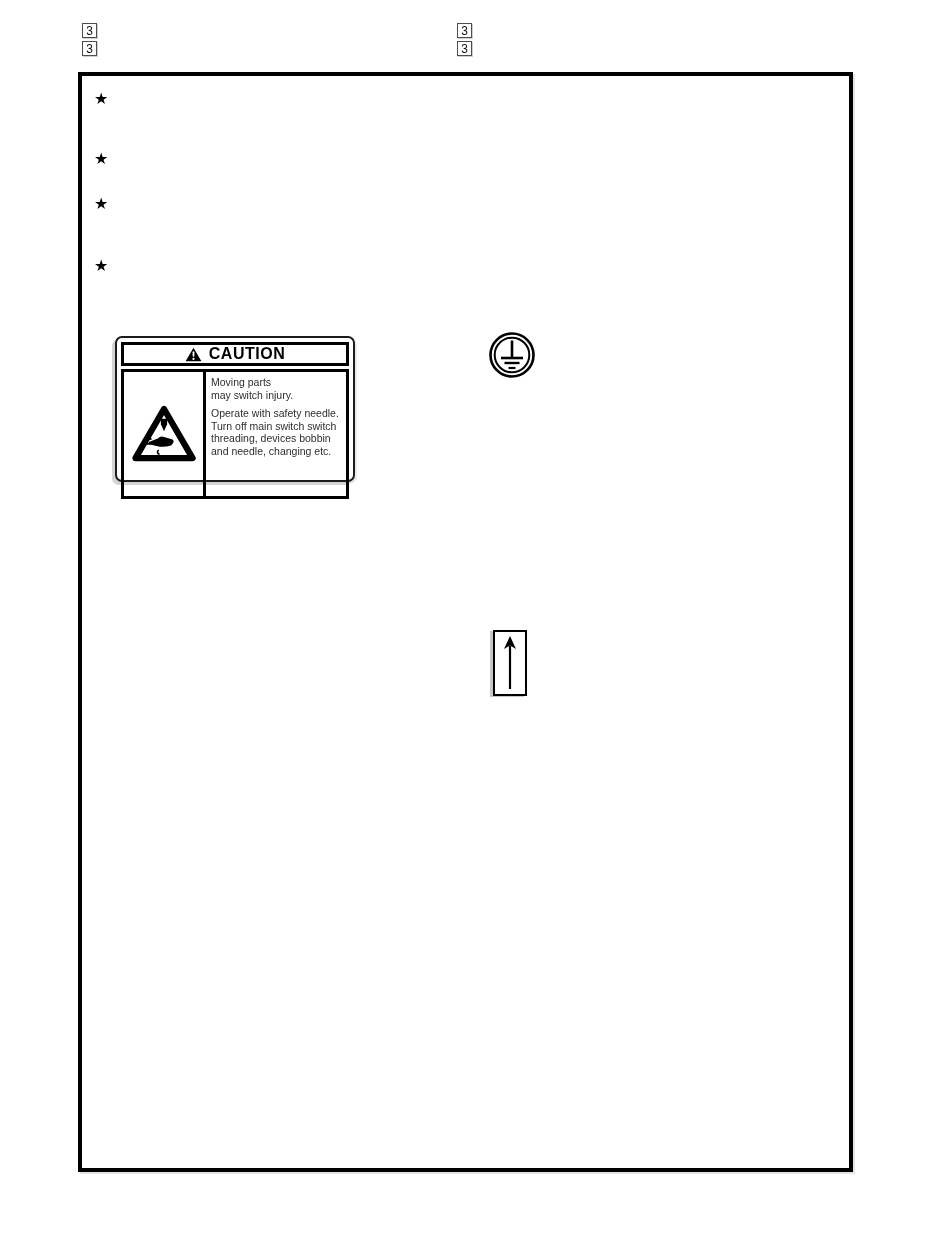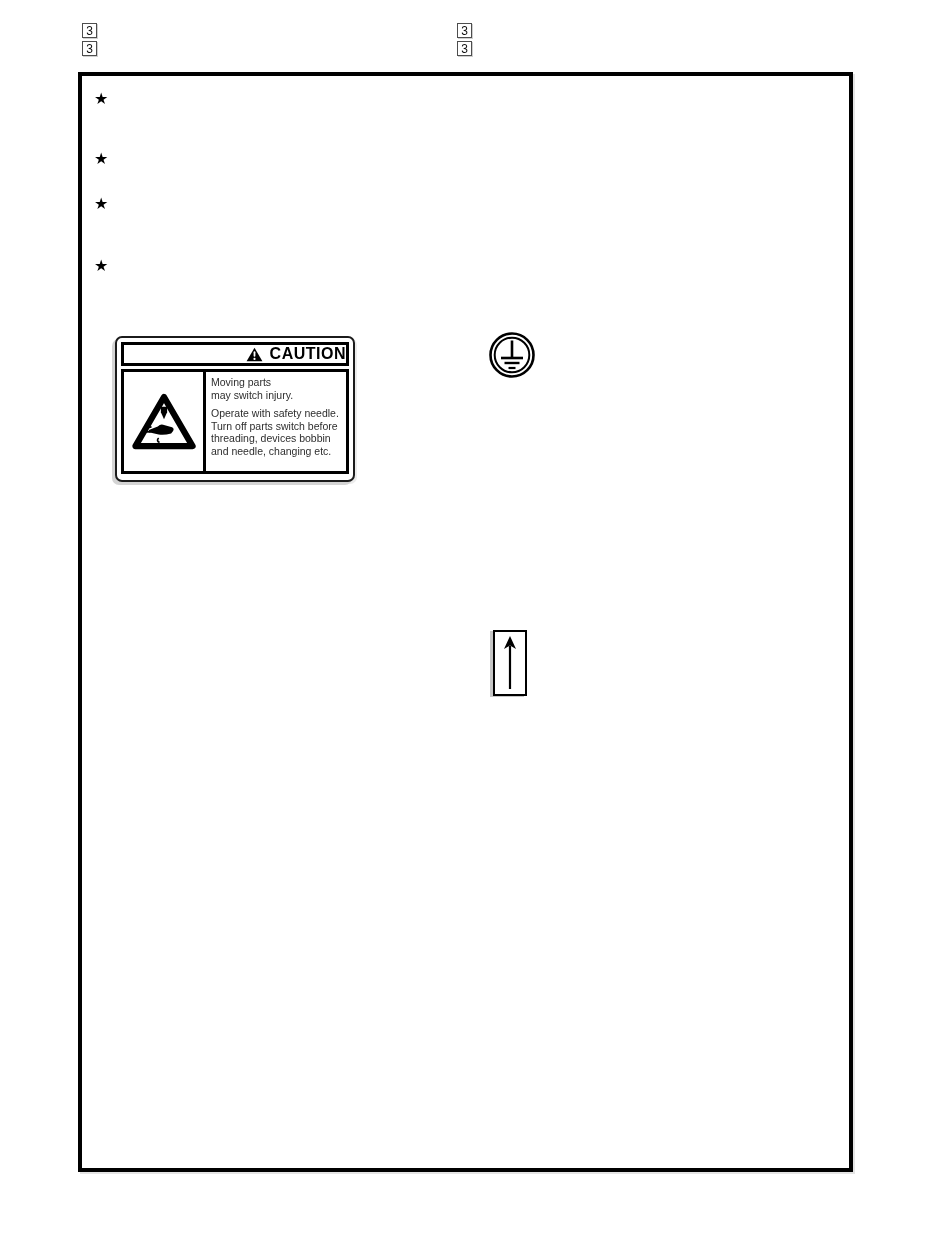--- a/index.html
+++ b/index.html
@@ -42,26 +42,26 @@
 
   
   .caution-label {
     position:absolute; left:115px; top:336px; width:240px; height:146px;
     box-sizing:border-box; border:2px solid #1b1b1b; border-radius:7px;
     background:#fff; padding:4px;
     box-shadow:-3px 3px 0 #d4d4d4, 2px 2px 0 #ececec;
   }
   .caution-header {
     box-sizing:border-box; border:3px solid #000; height:24px;
-    display:flex; align-items:center; justify-content:flex-end; gap:7px;
+    display:flex; align-items:center; justify-content:center; gap:7px;
     font-weight:bold; font-size:16px; letter-spacing:0.5px; color:#000;
   }
   .caution-body {
     box-sizing:border-box; margin-top:3px; border:3px solid #000;
-    height:105px; display:flex;
+    height:130px; display:flex;
   }
   .caution-pic {
     width:82px; box-sizing:border-box; border-right:3px solid #000;
     display:flex; align-items:center; justify-content:center;
   }
   .caution-text {
     flex:1; padding:4px 3px 0 5px;
     font-size:10.5px; line-height:12.5px; color:#2e2e2e;
   }
   .caution-text .line { white-space:nowrap; }
@@ -110,21 +110,21 @@
         <path d="M20 42 l10 -4 q3 -3 6 -2 l10 3 q3 1.5 1 4.5 l-2 2.5 q-8 2 -14 1 l-11 -2.5 z" fill="#000"></path>
         <line x1="14" y1="40" x2="23" y2="38.5" stroke="#000" stroke-width="2"></line>
         <line x1="13" y1="44" x2="22" y2="44" stroke="#000" stroke-width="2"></line>
         <path d="M31 51 q-3 3 1 5" stroke="#000" stroke-width="1.8" fill="none"></path>
       </svg>
     </div>
     <div class="caution-text">
       <div class="line">Moving parts</div>
       <div class="line">may switch injury.</div>
       <div class="line gap">Operate with safety needle.</div>
-      <div class="line">Turn off parts switch before</div>
+      <div class="line">Turn off main switch switch</div>
       <div class="line">threading, devices bobbin</div>
       <div class="line">and needle, changing etc.</div>
     </div>
   </div>
 </div>
 
 <svg class="ground-symbol" viewBox="0 0 48 48">
   <circle cx="24" cy="24" r="21.5" fill="none" stroke="#000" stroke-width="2.6"></circle>
   <circle cx="24" cy="24" r="17.3" fill="none" stroke="#000" stroke-width="2"></circle>
   <line x1="24" y1="9.5" x2="24" y2="27" stroke="#000" stroke-width="2.6"></line>

